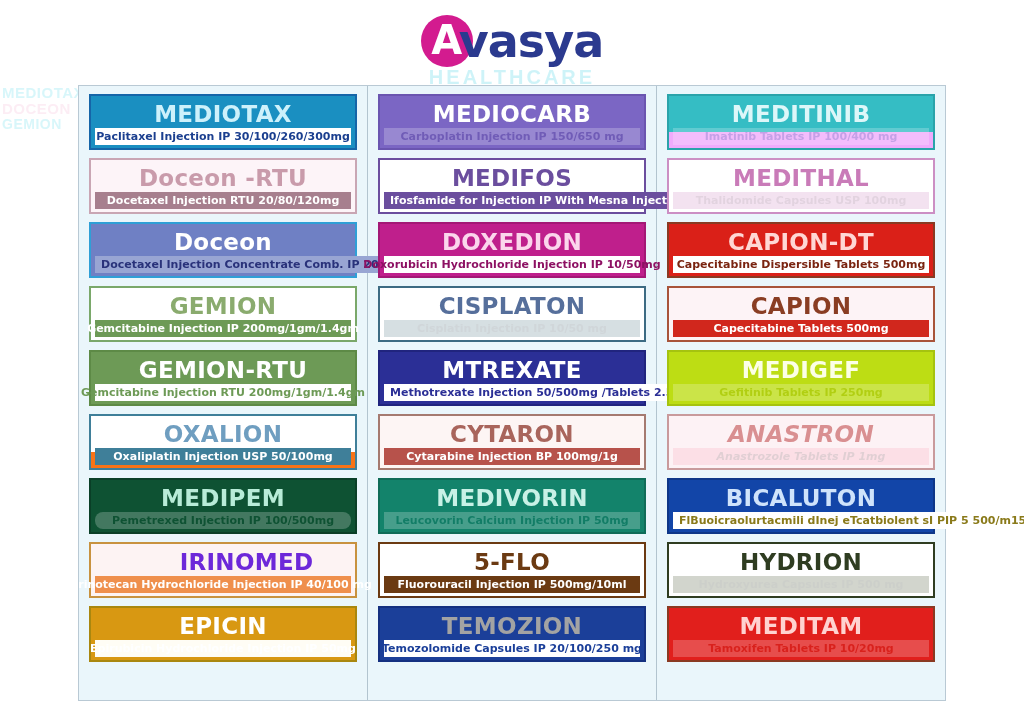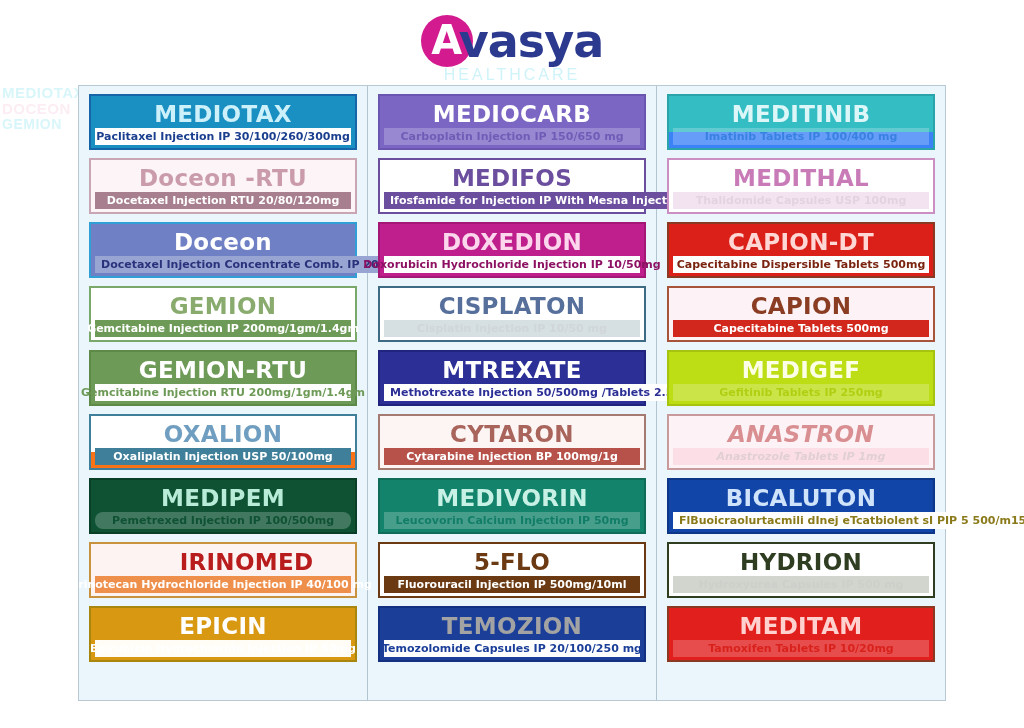--- a/index.html
+++ b/index.html
@@ -32,21 +32,21 @@
   .logo-mark .a-glyph {
     font-size: 40px; font-weight: 800; color: #ffffff;
     font-family: "DejaVu Sans", sans-serif; line-height: 1; margin-top: -2px;
   }
   .logo-text {
     font-size: 46px; font-weight: 800; color: #2b3a8f; letter-spacing: -1px;
     font-family: "DejaVu Sans", sans-serif; z-index: 2; position: relative;
   }
   .logo-ghost {
     position: absolute; left: 0; top: 66px; width: 1024px; text-align: center;
-    color: #9fe8f2; opacity: .5; font-size: 16px; font-weight: 400; letter-spacing: 3px;
+    color: #9fe8f2; opacity: .5; font-size: 20px; font-weight: 700; letter-spacing: 3px;
   }
 
   
   .panel {
     position: absolute; left: 78px; top: 85px;
     width: 868px; height: 616px;
     background: #eaf6fb; border: 1px solid #b9c9d4;
   }
   .cols { display: flex; height: 100%; }
   .col {
@@ -125,21 +125,21 @@
           </div>
           <div class="card" style="background: #f97316; border-color: rgb(63, 127, 153);">
             <div class="brand" style="color: rgb(111, 158, 192); background: rgb(255, 255, 255);">OXALION</div>
             <div class="sub" style="background: rgb(63, 127, 153); color: rgb(255, 255, 255);">Oxaliplatin Injection USP 50/100mg</div>
           </div>
           <div class="card" style="background: rgb(14, 82, 51); border-color: rgb(10, 63, 39);">
             <div class="brand" style="color: rgb(184, 236, 216); background: rgb(14, 82, 51);">MEDIPEM</div>
             <div class="sub faded" style="background: rgb(255, 255, 255); color: rgb(14, 82, 51); border-radius: 8px;">Pemetrexed Injection IP 100/500mg</div>
           </div>
           <div class="card" style="background: rgb(253, 243, 243); border-color: rgb(200, 146, 63);">
-            <div class="brand" style="color: #b91c1c; background: rgb(253, 243, 243); margin-left: 47px;">IRINOMED</div>
+            <div class="brand" style="color: #6d28d9; background: rgb(253, 243, 243); margin-left: 47px;">IRINOMED</div>
             <div class="sub" style="background: rgb(239, 143, 76); color: rgb(255, 255, 255);">Irinotecan Hydrochloride Injection IP 40/100 mg</div>
           </div>
           <div class="card" style="background: rgb(216, 152, 18); border-color: rgb(169, 135, 15);">
             <div class="brand" style="color: rgb(255, 255, 255); background: rgb(216, 152, 18);">EPICIN</div>
             <div class="sub ghostwhite" style="background: rgb(255, 253, 245); color: rgb(255, 255, 255);">Epirubicin Hydrochloride Injection IP 50mg</div>
           </div>
         </div>
         <div class="col sep-r">
           <div class="card" style="background: rgb(123, 102, 196); border-color: rgb(106, 85, 176);">
             <div class="brand" style="color: rgb(255, 255, 255); background: rgb(123, 102, 196);">MEDIOCARB</div>
@@ -172,21 +172,21 @@
           <div class="card" style="background: rgb(255, 255, 255); border-color: rgb(107, 58, 18);">
             <div class="brand" style="color: rgb(107, 58, 18); background: rgb(255, 255, 255);">5-FLO</div>
             <div class="sub" style="background: rgb(107, 58, 18); color: rgb(255, 255, 255);">Fluorouracil Injection IP 500mg/10ml</div>
           </div>
           <div class="card" style="background: rgb(27, 63, 153); border-color: rgb(20, 48, 128);">
             <div class="brand" style="color: #a3a3a3; background: rgb(27, 63, 153);">TEMOZION</div>
             <div class="sub" style="background: rgb(255, 255, 255); color: rgb(27, 63, 153);">Temozolomide Capsules IP 20/100/250 mg</div>
           </div>
         </div>
         <div class="col">
-          <div class="card" style="background: #3b82f6; border-color: rgb(42, 163, 170);">
+          <div class="card" style="background: #f0abfc; border-color: rgb(42, 163, 170);">
             <div class="brand" style="color: rgb(221, 247, 249); background: rgb(53, 189, 196);">MEDITINIB</div>
             <div class="sub faded" style="background: rgb(255, 255, 255); color: rgb(47, 125, 158);">Imatinib Tablets IP 100/400 mg</div>
           </div>
           <div class="card" style="background: rgb(255, 255, 255); border-color: rgb(204, 143, 196);">
             <div class="brand" style="color: rgb(201, 123, 184); background: rgb(255, 255, 255);">MEDITHAL</div>
             <div class="sub faded" style="background: rgb(204, 127, 192); color: rgb(126, 58, 114);">Thalidomide Capsules USP 100mg</div>
           </div>
           <div class="card" style="background: rgb(218, 32, 24); border-color: rgb(138, 58, 34);">
             <div class="brand" style="color: rgb(255, 215, 212); background: rgb(218, 32, 24);">CAPION-DT</div>
             <div class="sub" style="background: rgb(255, 255, 255); color: rgb(122, 36, 16);">Capecitabine Dispersible Tablets 500mg</div>

